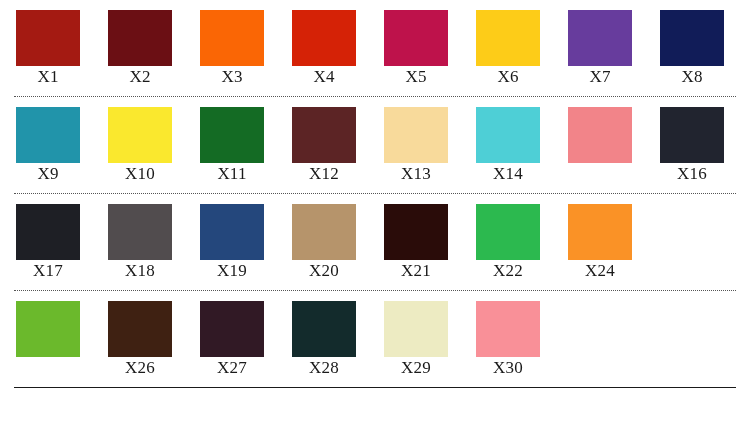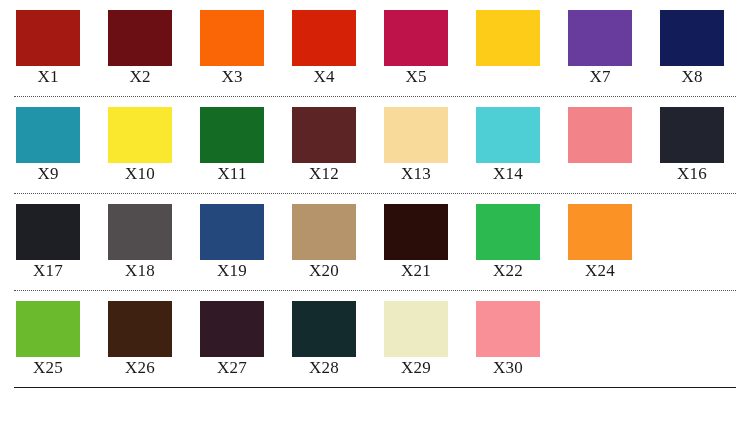--- a/index.html
+++ b/index.html
@@ -97,20 +97,21 @@
         <div class="swatch-cell">
           <div class="swatch-chip" style="background: rgb(213, 34, 6);"></div>
           <div class="swatch-label">X4</div>
         </div>
         <div class="swatch-cell">
           <div class="swatch-chip" style="background: rgb(190, 18, 75);"></div>
           <div class="swatch-label">X5</div>
         </div>
         <div class="swatch-cell">
           <div class="swatch-chip" style="background: rgb(253, 204, 24);"></div>
+          <div class="swatch-label">X6</div>
         </div>
         <div class="swatch-cell">
           <div class="swatch-chip" style="background: rgb(103, 60, 157);"></div>
           <div class="swatch-label">X7</div>
         </div>
         <div class="swatch-cell">
           <div class="swatch-chip" style="background: rgb(17, 28, 88);"></div>
           <div class="swatch-label">X8</div>
         </div>
       </div>
@@ -182,21 +183,20 @@
           <div class="swatch-chip" style="background: rgb(250, 146, 38);"></div>
           <div class="swatch-label">X24</div>
         </div>
       </div>
       <div class="row-gap-bottom"></div>
       <div class="row-divider"></div>
       <div class="row-gap-top"></div>
       <div class="swatch-row">
         <div class="swatch-cell">
           <div class="swatch-chip" style="background: rgb(107, 185, 44);"></div>
-          <div class="swatch-label">X25</div>
         </div>
         <div class="swatch-cell">
           <div class="swatch-chip" style="background: rgb(63, 33, 18);"></div>
           <div class="swatch-label">X26</div>
         </div>
         <div class="swatch-cell">
           <div class="swatch-chip" style="background: rgb(49, 25, 37);"></div>
           <div class="swatch-label">X27</div>
         </div>
         <div class="swatch-cell">

